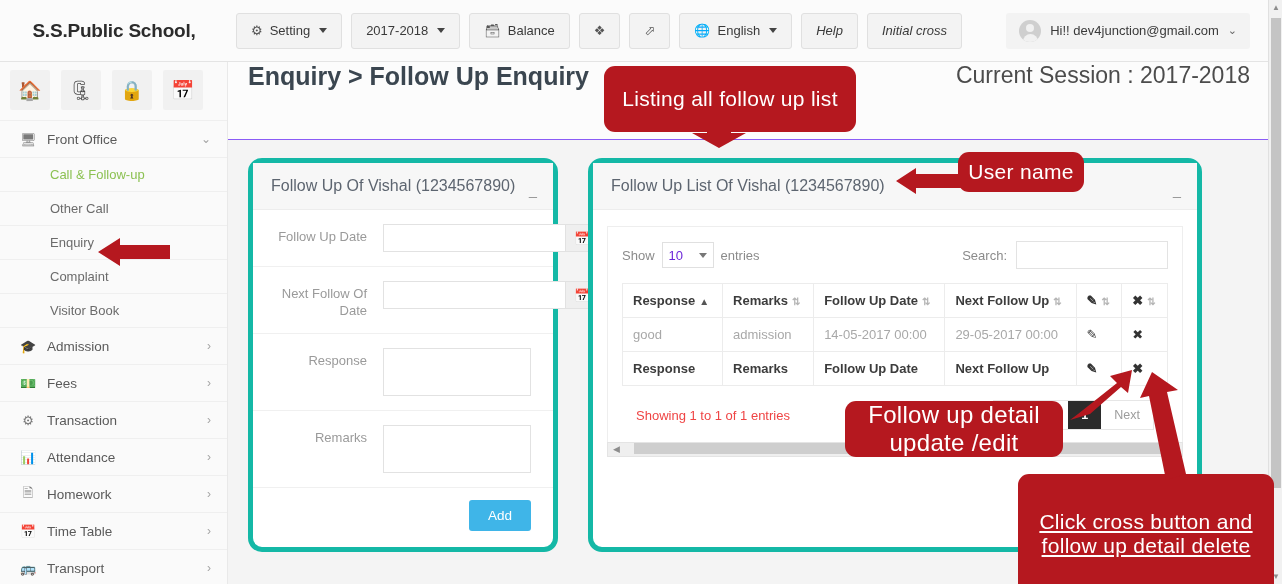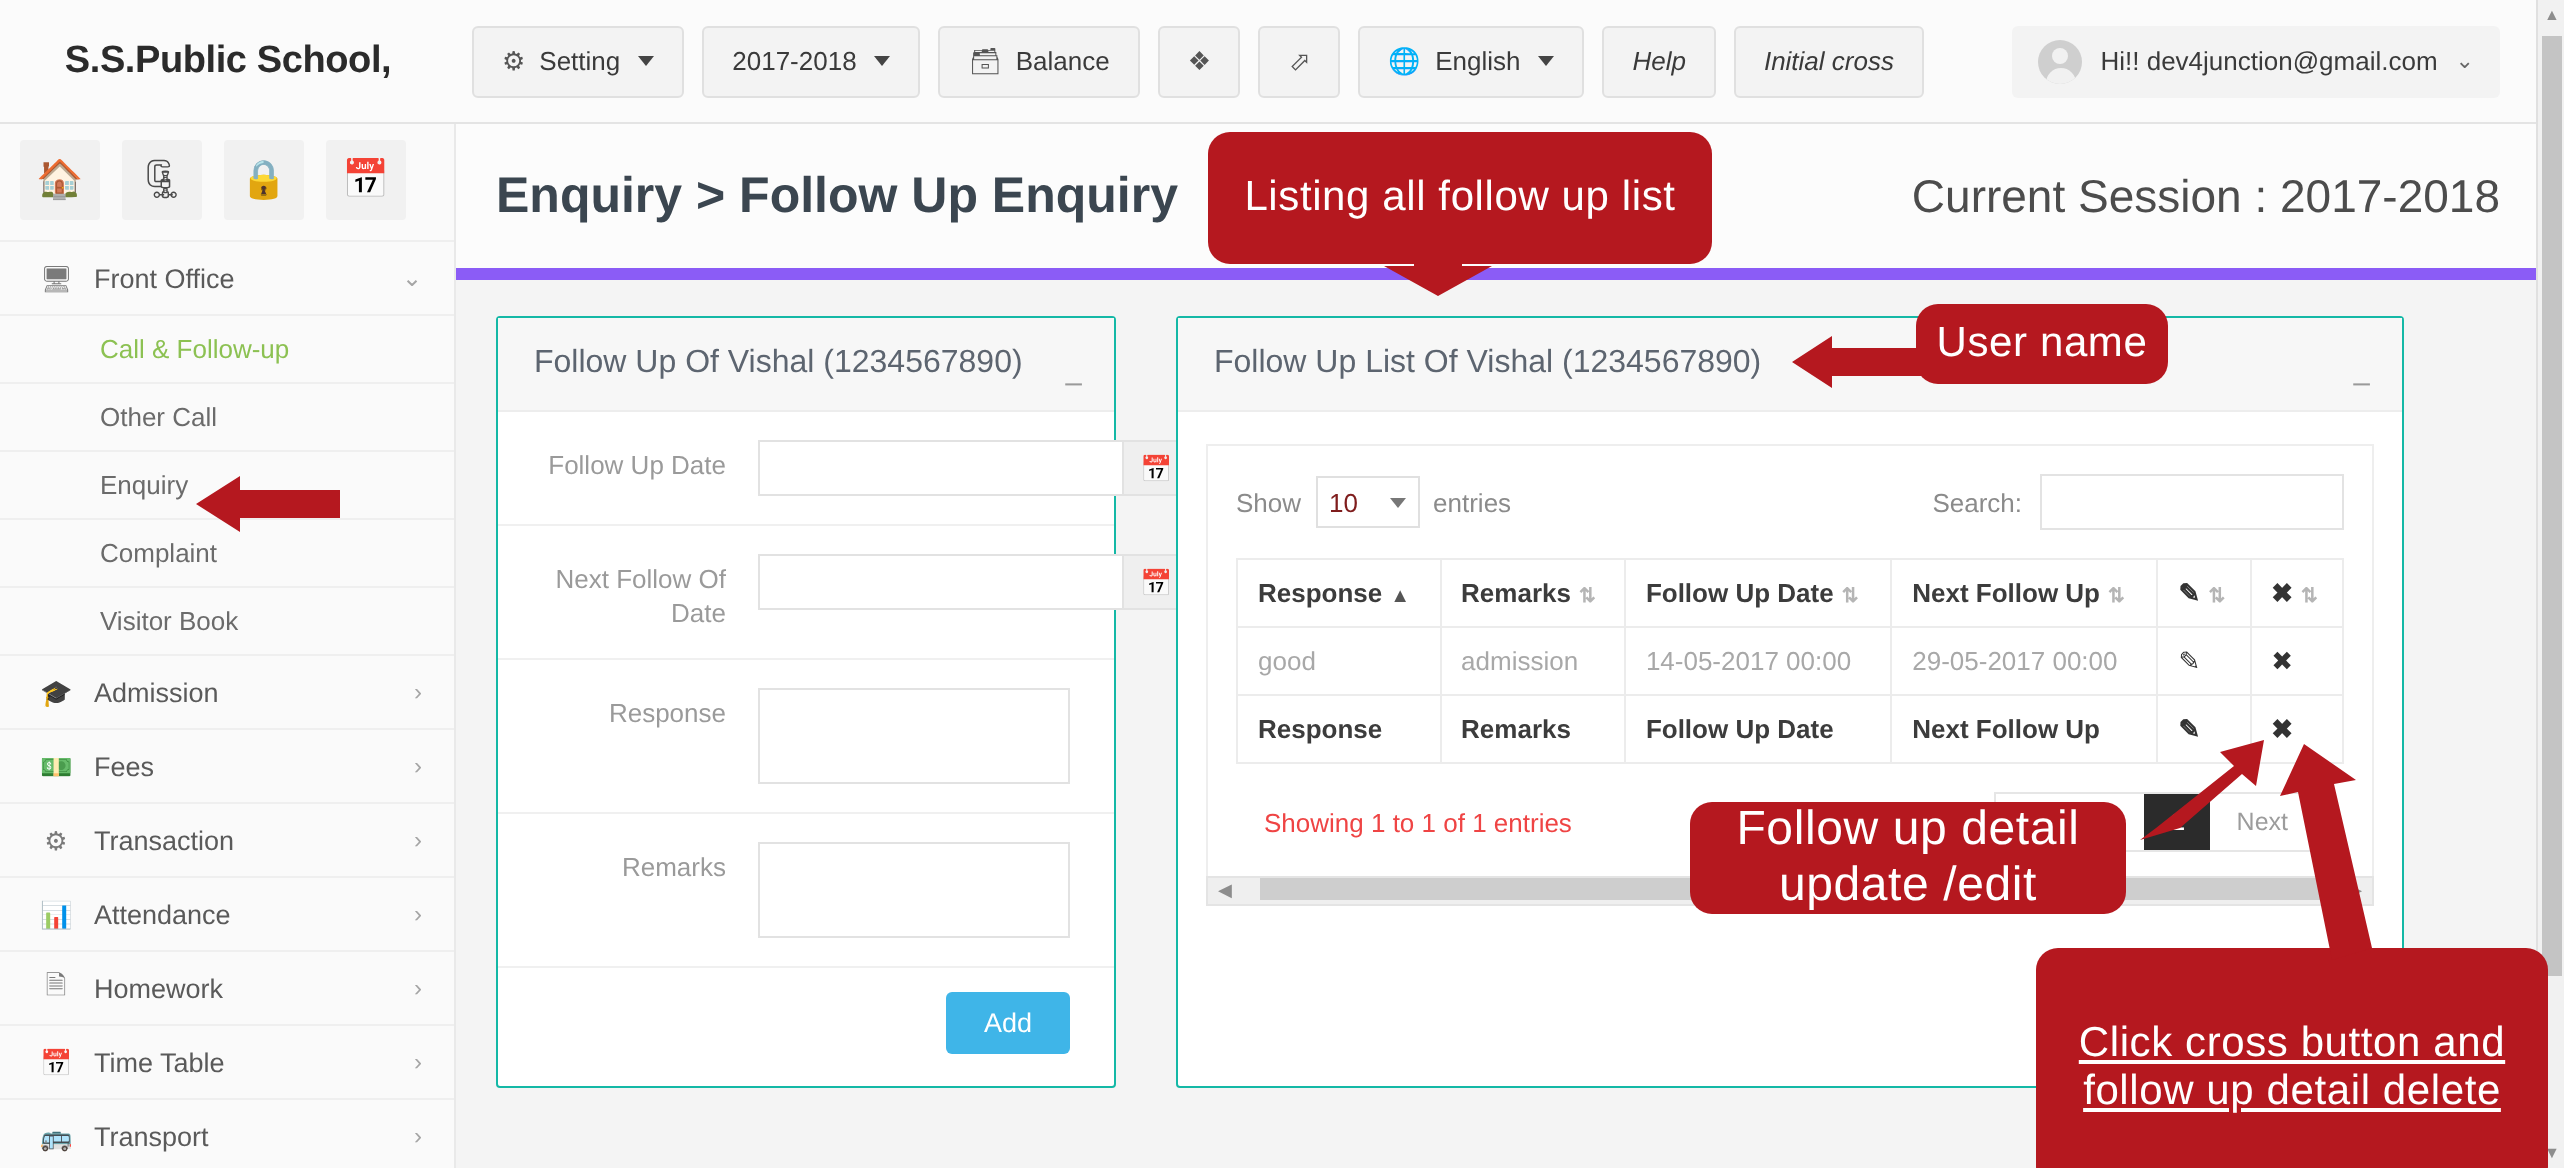--- a/index.html
+++ b/index.html
@@ -67,29 +67,29 @@
   .subitem{
     height:34px; display:flex; align-items:center;
     padding-left:50px; font-size:13px; color:#6b6b6b;
     border-top:1px solid #efefef;
   }
   .subitem.active{ color:#8cc152; }
 
   
   .content{ position:absolute; left:228px; top:62px; right:14px; bottom:0; overflow:hidden; }
   .pagehead{
-    height:78px; display:flex; align-items:center; padding:0 18px 0 20px;
-    background:#fcfcfc; border-bottom:6px solid #8b5cf6;
+    height:78px; display:flex; align-items:flex-start; padding:0 18px 0 20px;
+    background:#fcfcfc; border-bottom:1px solid #8b5cf6;
   }
   .ptitle{ font-size:25px; font-weight:bold; color:#3b4650; }
   .psession{ margin-left:auto; font-size:23px; color:#4c4c4c; white-space:nowrap; }
 
   .panels{ display:flex; gap:30px; padding:18px 20px 0 20px; }
 
-  .panel{ background:#fff; border:1px solid #14b8a6; border-radius:2px; }
+  .panel{ background:#fff; border:5px solid #14b8a6; border-radius:14px; }
   .panel-head{
     background:#f7f7f7; border-bottom:1px solid #ededed;
     padding:14px 18px 14px 18px; position:relative;
   }
   .panel-title{ font-size:16px; color:#5d6570; }
   .minus{ position:absolute; right:16px; top:24px; color:#9a9a9a; font-size:15px; }
 
   
   .leftpanel{ width:310px; }
   .frow{ display:flex; align-items:flex-start; padding:14px 22px 14px 10px; border-bottom:1px solid #f0f0f0; }
@@ -108,21 +108,21 @@
            padding:8px 19px; font-size:13.5px; font-family:"Liberation Sans",sans-serif; }
 
   
   .rightpanel{ width:614px; }
   .dtwrap{ margin:16px 14px 0 14px; border:1px solid #eee; border-bottom:none; padding:14px 14px 0 14px;}
   .dtbar{ display:flex; align-items:center; }
   .dtlen{ display:flex; align-items:center; gap:7px; font-size:13px; color:#8b8b8b; }
   .sel{
     border:1px solid #e0e0e0; background:#fff; height:26px; width:52px;
     display:flex; align-items:center; justify-content:space-between; padding:0 6px;
-    font-size:13px; color:#7f1d1d;
+    font-size:13px; color:#6d28d9;
   }
   .sel .c{ width:0;height:0;border-left:4px solid transparent;border-right:4px solid transparent;border-top:5px solid #777;}
   .dtsearch{ margin-left:auto; display:flex; align-items:center; gap:9px; font-size:13px; color:#8b8b8b; }
   .dtsearch input{ width:152px; height:28px; border:1px solid #e3e3e3; background:#fff; }
 
   table{ border-collapse:collapse; width:100%; margin-top:14px; }
   th,td{ border:1px solid #ececec; padding:9px 10px; font-size:13px; text-align:left; }
   th{ color:#3c3c3c; font-weight:bold; white-space:nowrap; }
   td{ color:#a8a8a8; white-space:nowrap; }
   tr.footrow td{ color:#3c3c3c; font-weight:bold; }

